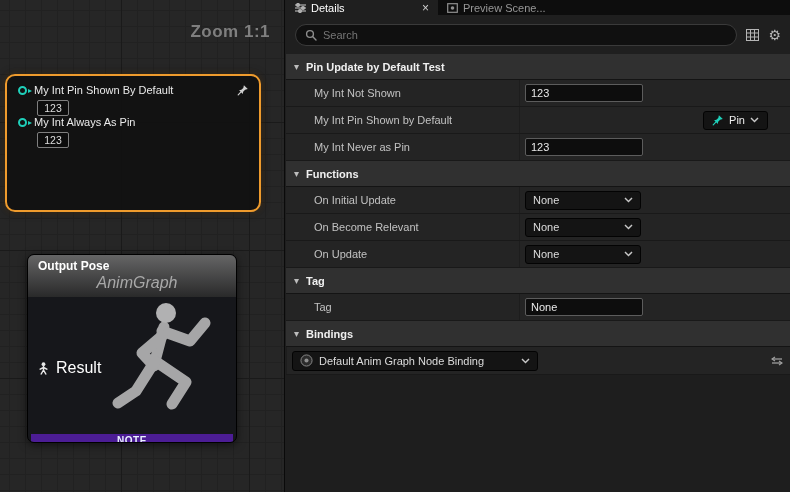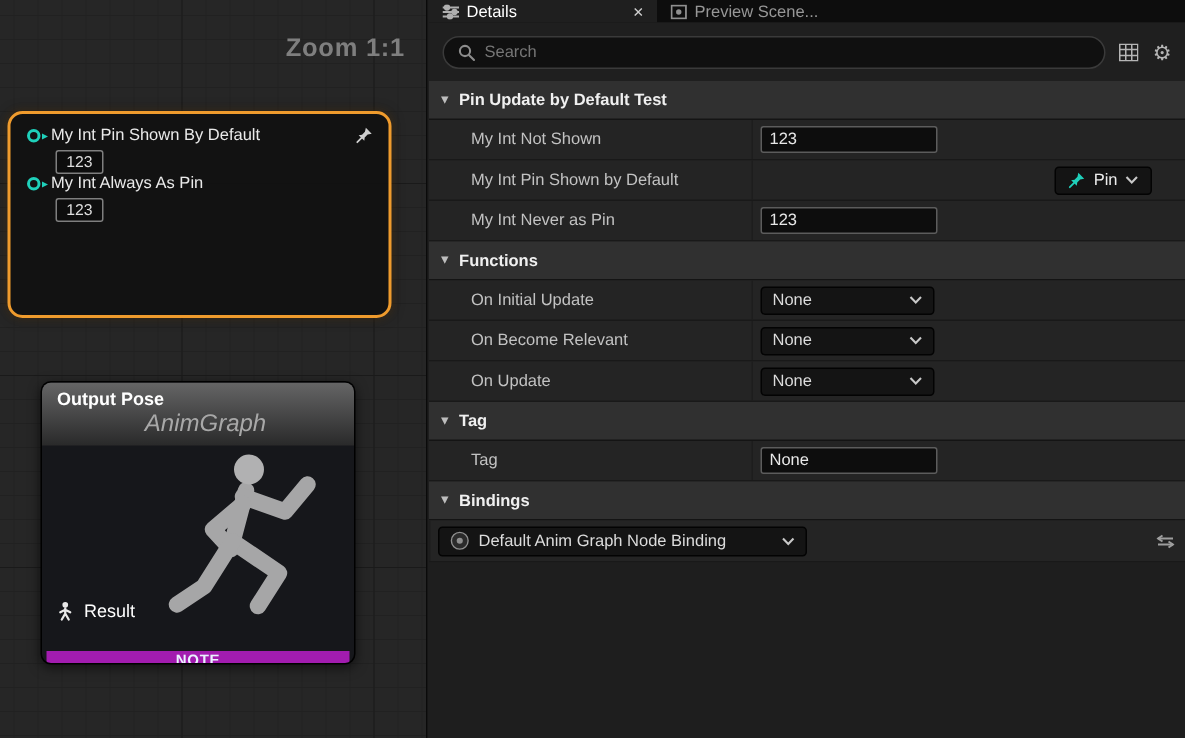--- a/index.html
+++ b/index.html
@@ -69,25 +69,25 @@
   .node2-hdr {
     height:42px; padding:4px 0 0 10px;
     background:linear-gradient(rgba(112,112,112,.88),rgba(44,44,44,.88));
   }
   .n2title { color:#fff; font-weight:bold; font-size:12px; }
   .n2sub { color:#a8a8a8; font-style:italic; font-size:16px; margin-top:1px;text-align:center; }
   .n2body { position:relative; height:153px; }
   .mann { position:absolute; right:8px; top:2px; opacity:.92; }
   .result-row {
     position:absolute; left:10px; top:62px;
-    display:flex; align-items:center; gap:7px; color:#fff; font-size:12px;margin-top:41px;
+    display:flex; align-items:center; gap:7px; color:#fff; font-size:16px;
   }
   .note {
     position:absolute; left:3px; right:3px; bottom:3px; height:13px;
-    background:#a21caf; color:#eaf2ff; font-size:10px; font-weight:bold;
+    background:#4c1d95; color:#eaf2ff; font-size:10px; font-weight:bold;
     text-align:center; line-height:13px; letter-spacing:.5px;
   }
 
   
   .details {
     position:absolute; left:286px; top:0; width:504px; height:492px;
     background:#1e1e1e; display:flex; flex-direction:column;
   }
   .tabbar { height:15px; background:#0d0d0d; display:flex; align-items:stretch; flex:none; }
   .tab {
@@ -113,21 +113,21 @@
 
   .cat {
     height:26px; background:#303030; border-bottom:1px solid #141414;
     display:flex; align-items:center; gap:7px; padding-left:8px; flex:none;
   }
   .cat-title { color:#f0f0f0; font-weight:bold; font-size:11px; }
   .chev { color:#bdbdbd; font-size:10px; line-height:1; }
 
   .drow {
     height:27px; background:#242424; border-bottom:1px solid #191919;
-    display:flex; align-items:center; flex:none;
+    display:flex; align-items:center; flex:none;gap:18px;
   }
   .dname { width:215px; padding-left:28px; color:#c2c2c2; font-size:11px; flex:none; }
   .dval {
     flex:1; height:100%; display:flex; align-items:center;
     padding-left:5px; border-left:1px solid #1d1d1d;
   }
   .txt {
     width:118px; height:18px; background:#0d0d0d; border:1px solid #5c5c5c;
     border-radius:2px; color:#e8e8e8; font-size:11px; padding:0 5px; outline:none;
   }

